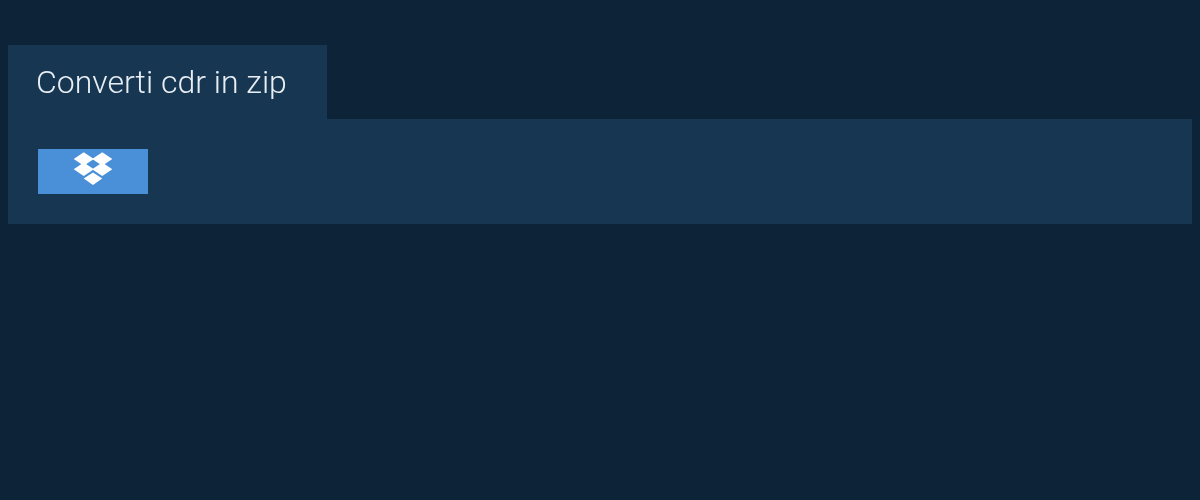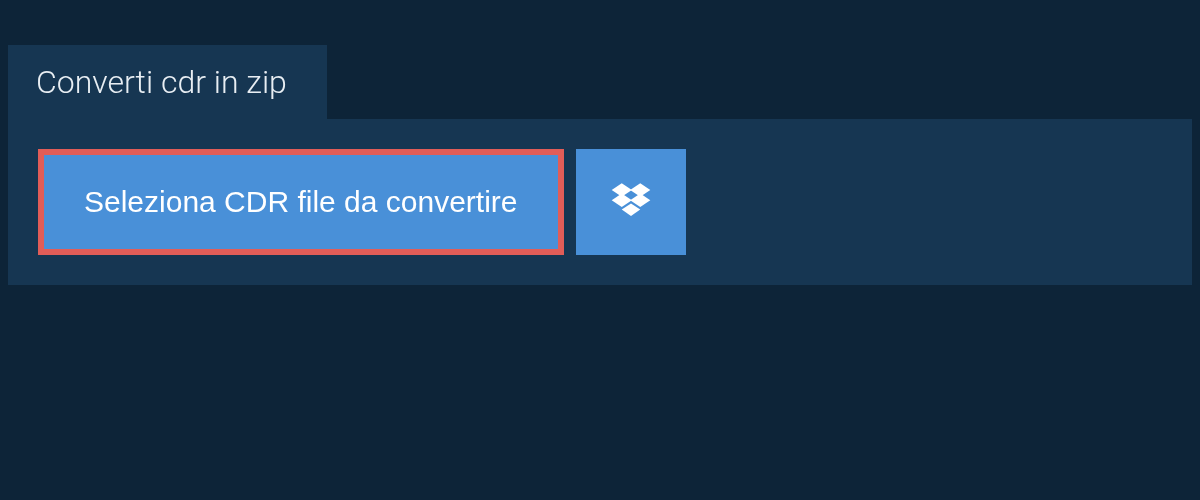--- a/index.html
+++ b/index.html
@@ -71,25 +71,20 @@
 <body>
 
 <div class="tab-container">
   <div class="tab">
     <span>Converti cdr in zip</span>
   </div>
 </div>
 
 <div class="content-panel">
   <div class="button-row">
-    <div class="select-button-wrapper">
-      <button class="select-button">
-        <span>Seleziona CDR file da convertire</span>
-      </button>
-    </div>
     <button class="dropbox-button">
       <span>
         <svg class="dropbox-icon" viewBox="0 0 50 50" fill="#ffffff">
           <path d="M14 4 L2 12 L14 20 L26 12 Z"></path>
           <path d="M36 4 L24 12 L36 20 L48 12 Z"></path>
           <path d="M2 24 L14 16 L26 24 L14 32 Z"></path>
           <path d="M24 24 L36 16 L48 24 L36 32 Z"></path>
           <path d="M14 35 L25 28 L36 35 L25 43 Z"></path>
         </svg>
       </span>

